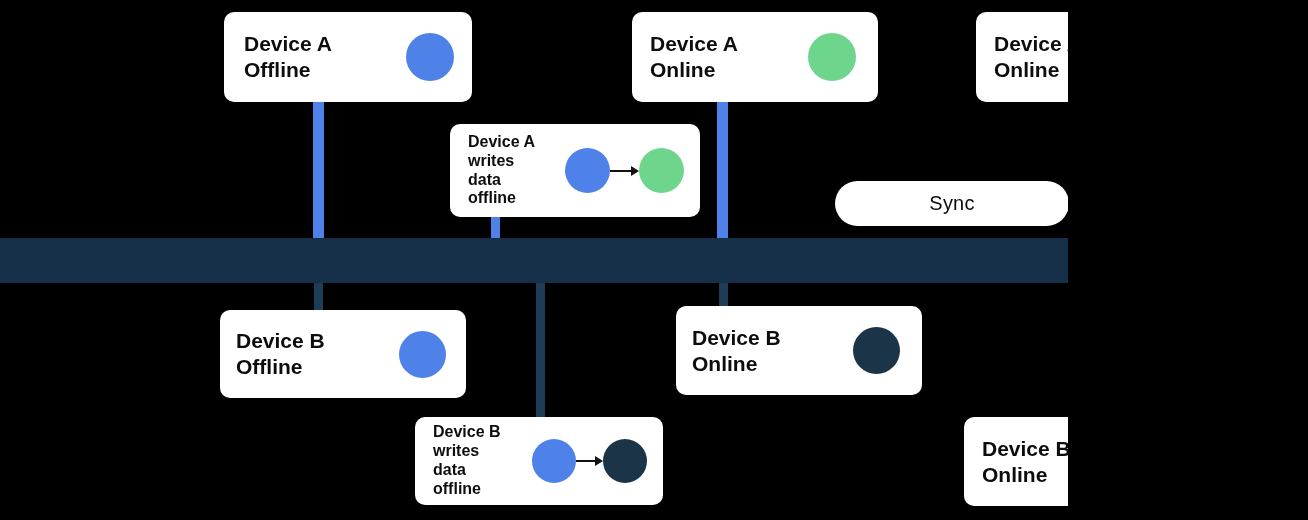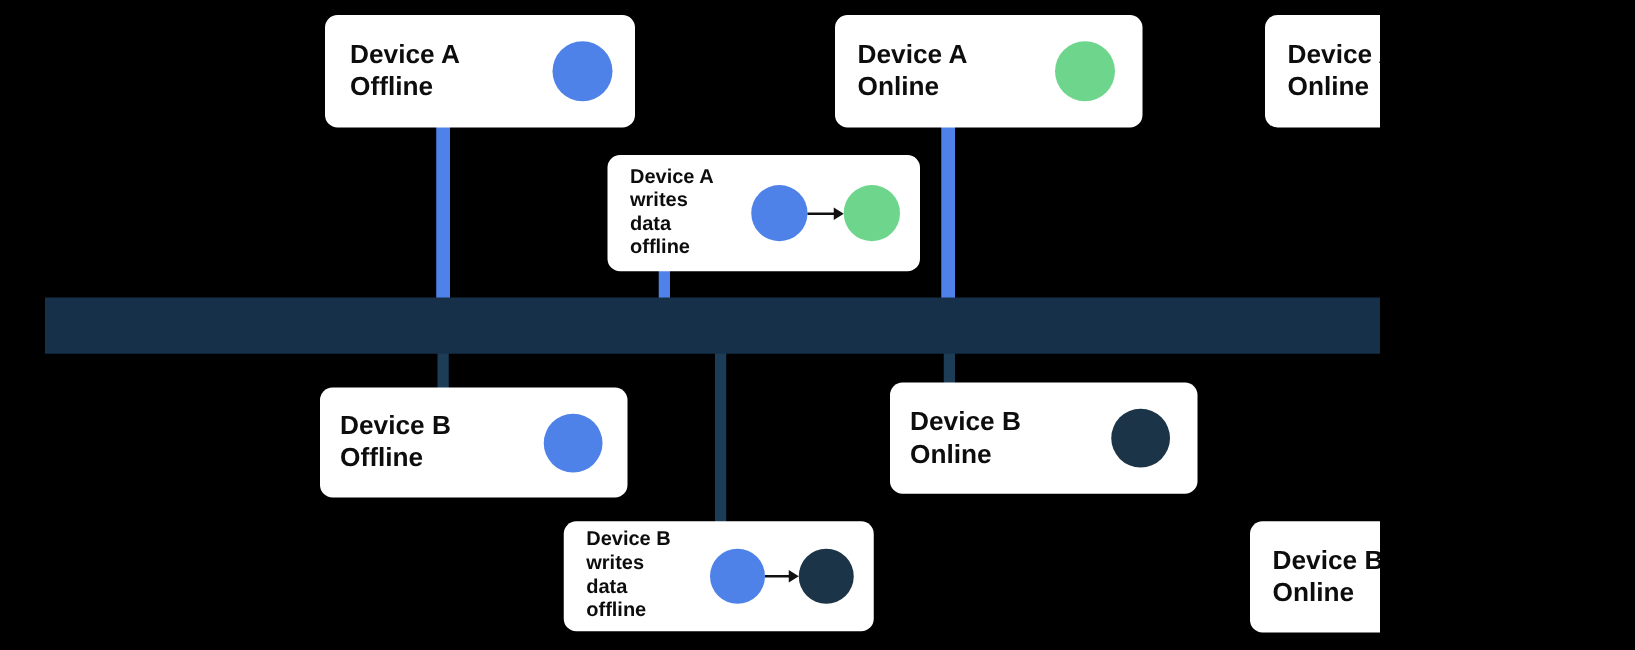--- a/index.html
+++ b/index.html
@@ -6,21 +6,20 @@
   body{
     font-family:"Liberation Sans", sans-serif;
     -webkit-font-smoothing:antialiased;
   }
   #stage{
     position:relative;
     width:1068px;
     height:520px;
     background:#000000;
     overflow:hidden;
-    margin-left:36px;
   }
 
   
   .timeline-bar{
     position:absolute;
     left:0px;
     top:238px;
     width:1262px;
     height:45px;
     background:#16304a;
@@ -168,20 +167,23 @@
     <div class="card-visual">
       <div class="dot dot-green" style="width:48px;height:48px;"></div>
       <div class="arrow">
         <div class="arrow-shaft" style="width:16px;"></div>
         <div class="arrow-head"></div>
       </div>
       <div class="dot dot-navy" style="width:48px;height:48px;"></div>
     </div>
   </div>
 
+  <div class="sync-pill">
+    <span>Sync</span>
+  </div>
 
   <div class="layers-icon">
     <svg width="36" height="36" viewBox="0 0 36 36" aria-hidden="true">
       <polygon points="18,4 31,15 18,26 5,15" fill="#ffffff"></polygon>
       <polygon points="18,14 30,23.5 18,33 6,23.5" fill="none" stroke="#ffffff" stroke-width="3"></polygon>
       <polygon points="18,4 31,15 18,26 5,15" fill="#ffffff"></polygon>
     </svg>
   </div>
 
   <div class="card" style="left:220px;top:310px;width:246px;height:88px;padding:0 20px 0 16px;justify-content:space-between;">

